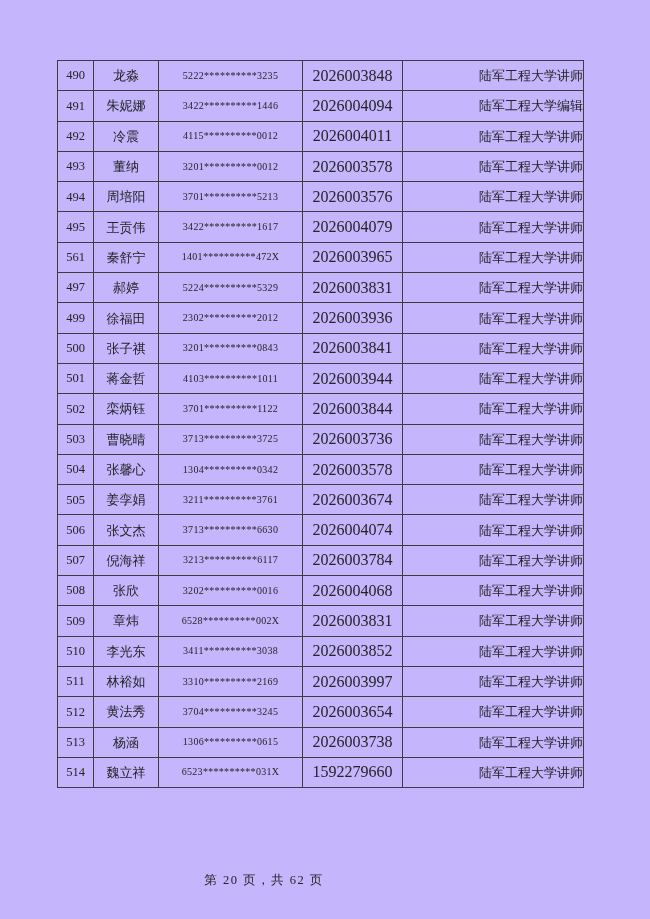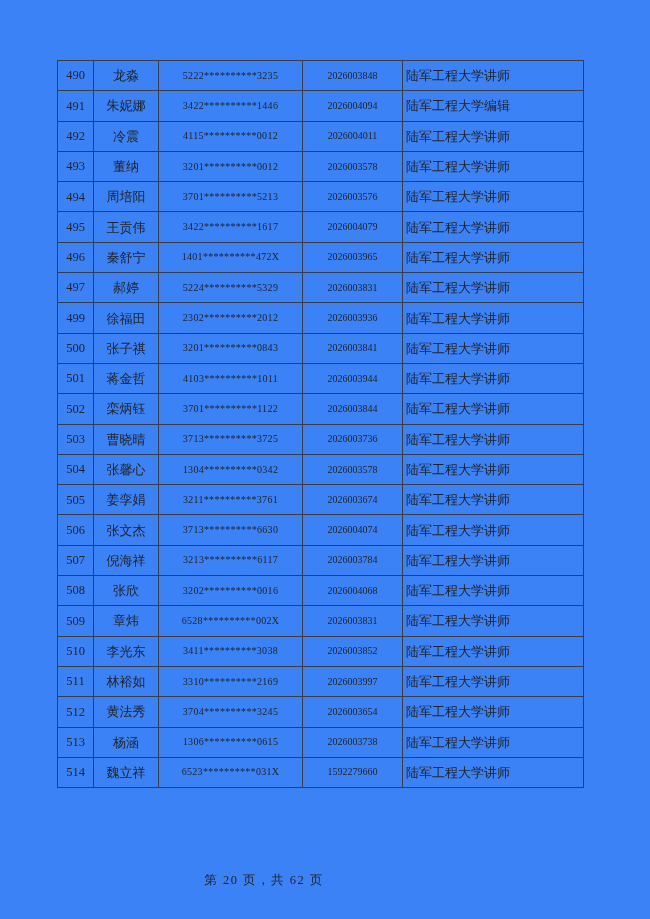--- a/index.html
+++ b/index.html
@@ -10,21 +10,21 @@
   body {
     width: 650px;
     height: 919px;
     font-family: "Liberation Serif", "DejaVu Serif", serif;
     color: #1f1f1f;
   }
   .page {
     position: relative;
     width: 650px;
     height: 919px;
-    background: #3b82f6;
+    background: #c4b5fd;
     overflow: hidden;
   }
   table.roster {
     position: absolute;
     left: 57px;
     top: 60px;
     width: 526px;
     border-collapse: collapse;
     table-layout: fixed;
   }
@@ -34,23 +34,23 @@
     font-size: 13px;
     line-height: 1;
     text-align: center;
     padding: 0;
     white-space: nowrap;
     overflow: hidden;
     color: #242424;
   }
   table.roster td.c0 { font-size: 12.5px; }
   table.roster td.c2 { font-size: 10px; letter-spacing: 0.3px; }
-  table.roster td.c3 { font-size: 10px; }
+  table.roster td.c3 { font-size: 16px; }
   table.roster td.c4 {
-    text-align: left;
+    text-align: right;
     padding-left: 3px;
     margin-left: 14px;
   }
   .footer {
     position: absolute;
     left: 0;
     top: 872px;
     width: 528px;
     text-align: center;
     font-size: 12.5px;
@@ -107,21 +107,21 @@
           <td class="c4">陆军工程大学讲师</td>
         </tr>
         <tr>
           <td class="c0">495</td>
           <td class="c1">王贡伟</td>
           <td class="c2">3422**********1617</td>
           <td class="c3">2026004079</td>
           <td class="c4">陆军工程大学讲师</td>
         </tr>
         <tr>
-          <td class="c0">496</td>
+          <td class="c0">561</td>
           <td class="c1">秦舒宁</td>
           <td class="c2">1401**********472X</td>
           <td class="c3">2026003965</td>
           <td class="c4">陆军工程大学讲师</td>
         </tr>
         <tr>
           <td class="c0">497</td>
           <td class="c1">郝婷</td>
           <td class="c2">5224**********5329</td>
           <td class="c3">2026003831</td>

